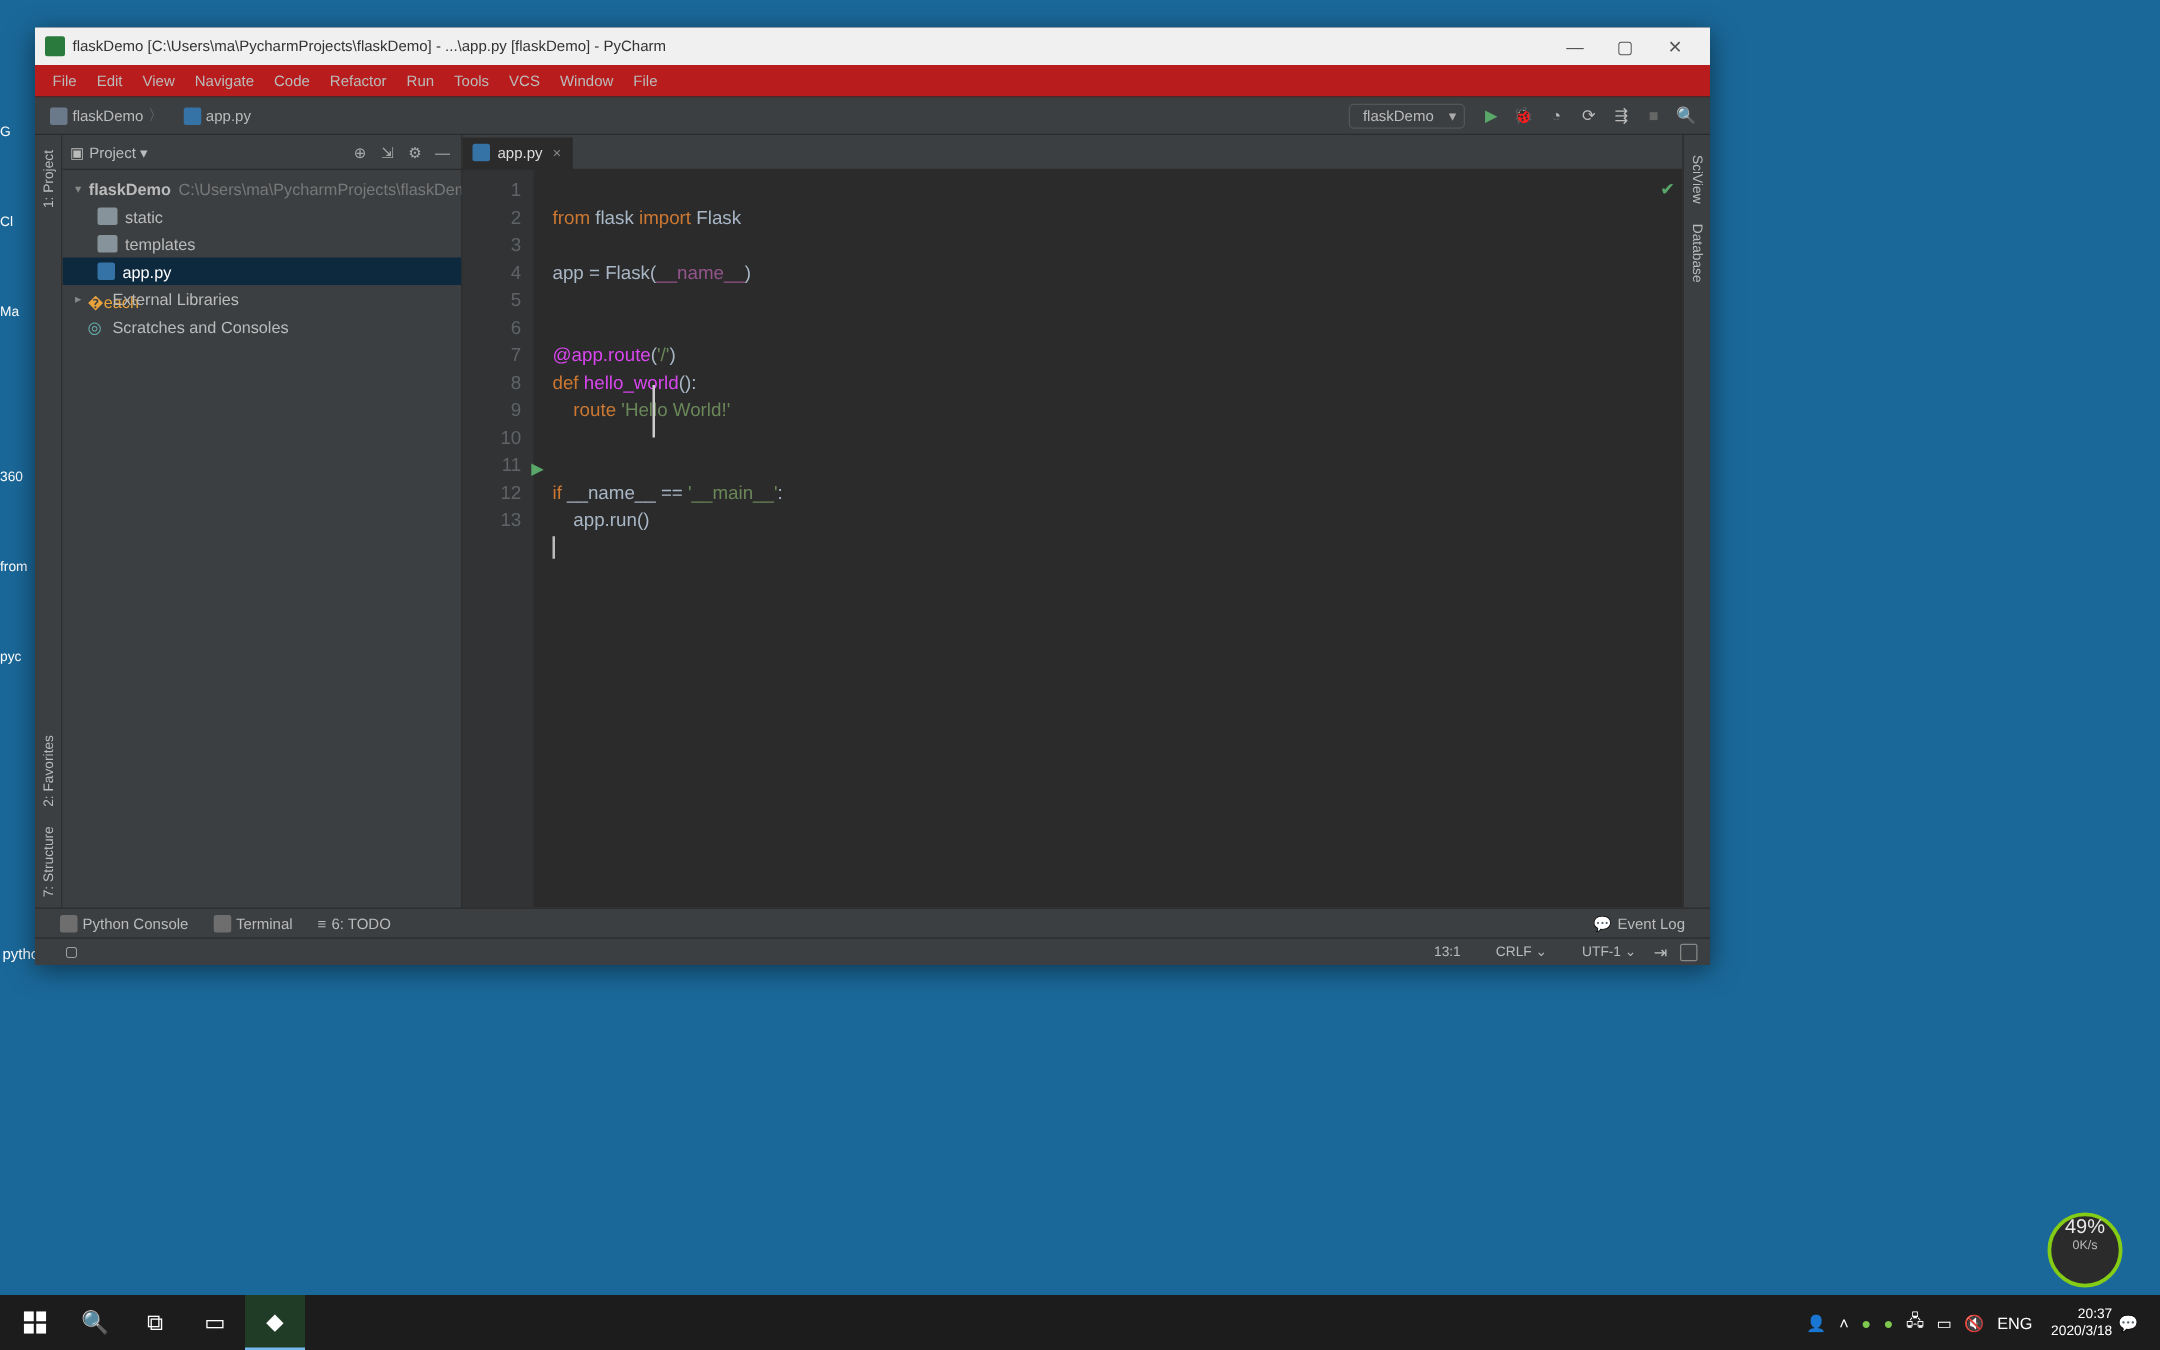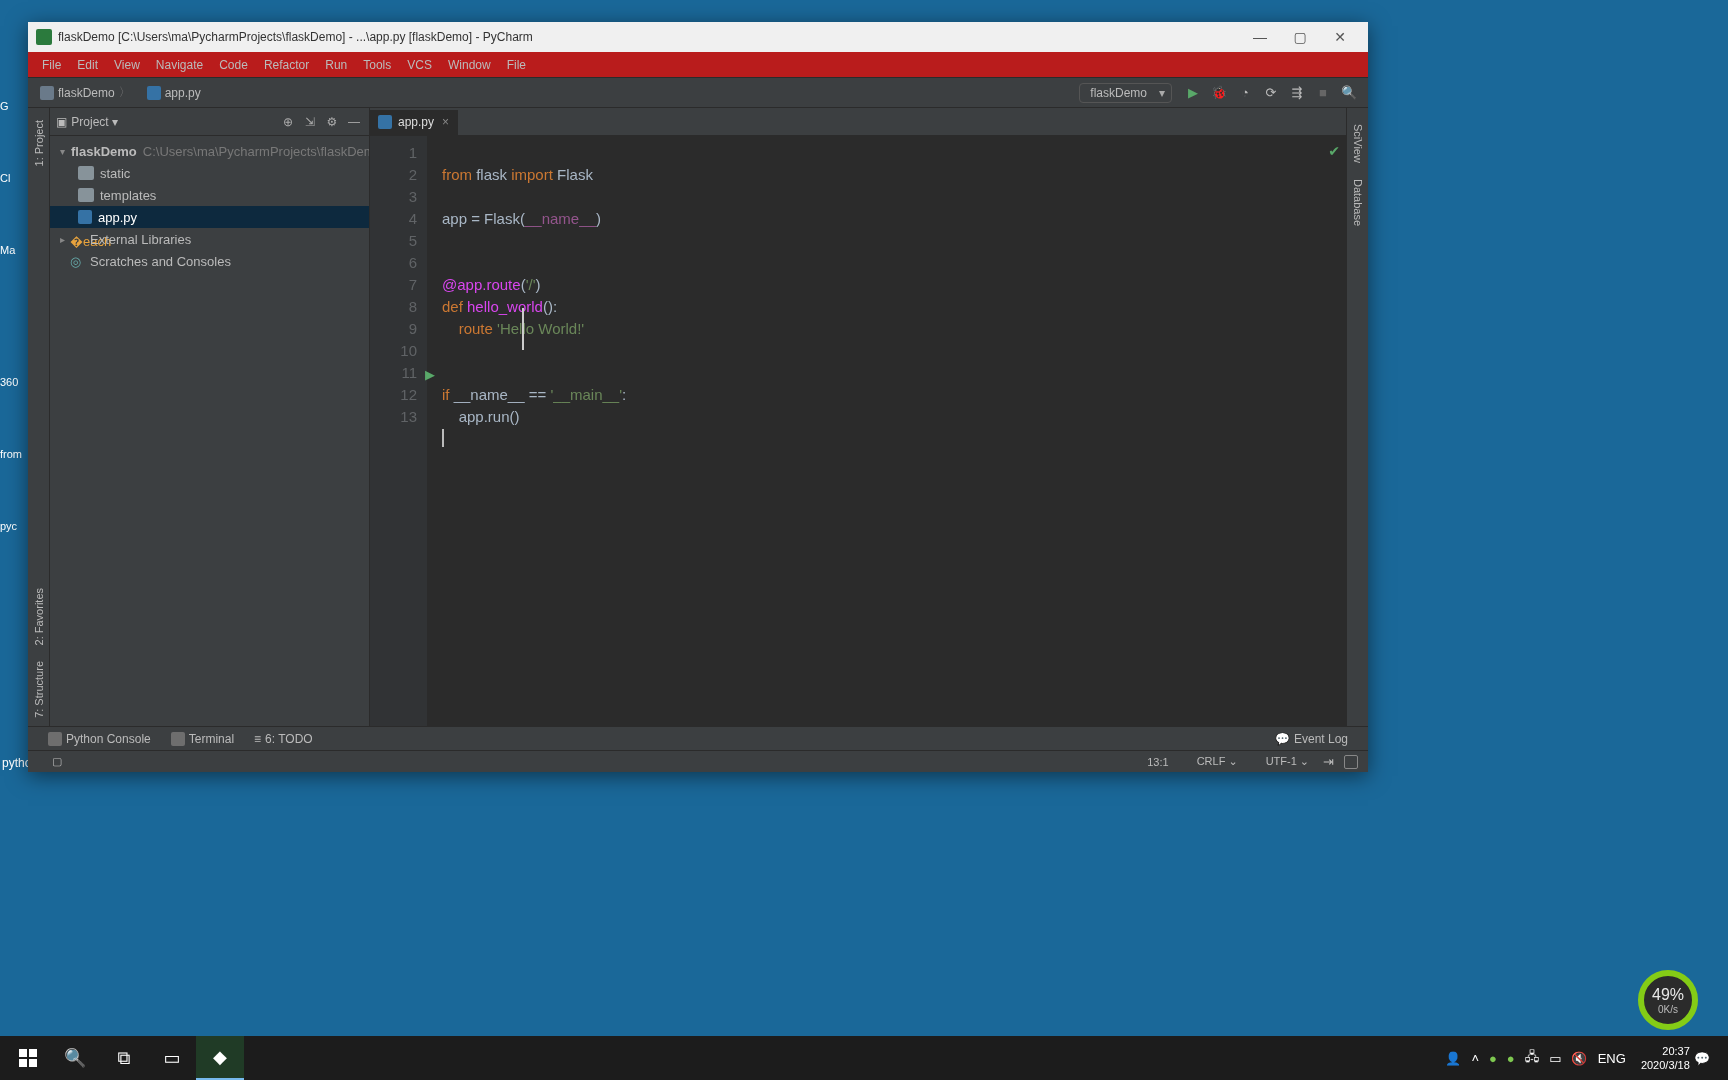--- a/index.html
+++ b/index.html
@@ -86,21 +86,21 @@
 
 .taskbar { position: absolute; bottom: 0; left: 0; right: 0; height: 44px; background: #1c1c1c; display: flex; align-items: center; padding: 0 4px; }
 .taskbar .tb { width: 48px; height: 44px; display: flex; align-items: center; justify-content: center; color: #fff; font-size: 18px; cursor: pointer; }
 .taskbar .tb.active { border-bottom: 2px solid #76b9ed; }
 .taskbar .spacer { flex: 1; }
 .tray { display: flex; align-items: center; color: #fff; font-size: 11px; padding: 0 8px; }
 .tray .ti { margin: 0 5px; font-size: 13px; }
 .tray .clock { text-align: right; margin-left: 10px; line-height: 14px; }
 
 
-.cpuring { position: absolute; right: 30px; bottom: 50px; width: 60px; height: 60px; border-radius: 50%; border: 6px solid #84cc16; background: #2b2b2b; display: flex; flex-direction: column; align-items: center; justify-content: center; color: #bbb; font-size: 10px; }
+.cpuring { position: absolute; right: 30px; bottom: 50px; width: 60px; height: 60px; border-radius: 50%; border: 3px solid #84cc16; background: #2b2b2b; display: flex; flex-direction: column; align-items: center; color: #bbb; font-size: 10px; }
 .cpuring .pct { font-size: 16px; color: #e8e8e8; }
 
 
 .dleft { position: absolute; left: 0; top: 100px; width: 28px; color: #fff; font-size: 11px; }
 .dleft div { margin-bottom: 60px; overflow: hidden; white-space: nowrap; }
 .pythonpdf { position: absolute; left: 2px; top: 756px; color: white; font-size: 12px; }
 
 svg.win-logo rect { fill: #fff; }
 </style>
 </head>

